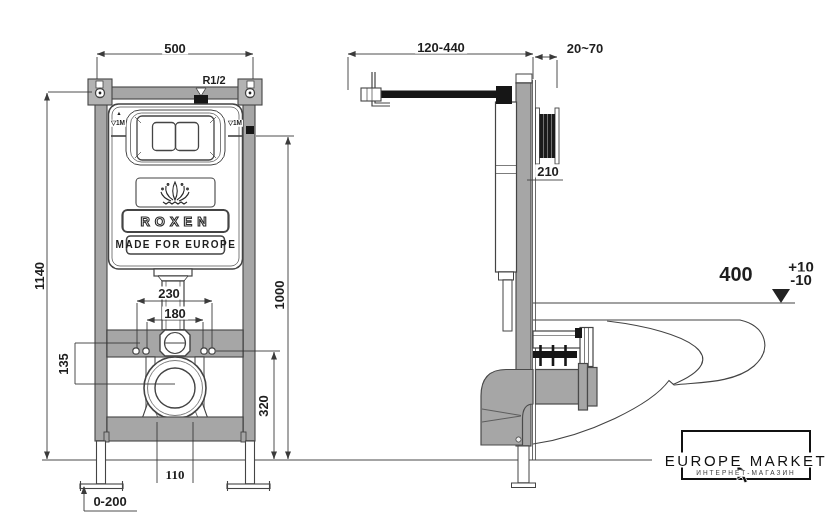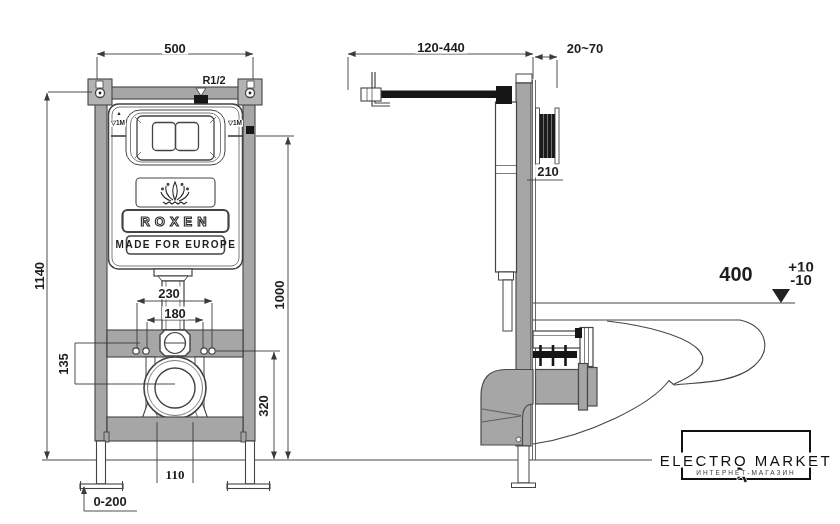--- a/index.html
+++ b/index.html
@@ -286,16 +286,16 @@
 <div class="lbl tagline" style="left:176px;top:228px;">MADE FOR EUROPE</div>
 
 <div class="lbl" style="left:441px;top:30px;">120-440</div>
 <div class="lbl" style="left:585px;top:31px;">20~70</div>
 <div class="lbl" style="left:548px;top:154px;">210</div>
 
 <div class="lbl" style="left:736px;top:257px;font-size:20px;">400</div>
 <div class="lbl tol" style="left:801px;top:249px;">+10</div>
 <div class="lbl tol" style="left:801px;top:262px;">-10</div>
 
-<div class="lbl wm-title" style="left:746px;top:443px;">ELECTRO MARKET</div>
+<div class="lbl wm-title" style="left:746px;top:443px;">EUROPE MARKET</div>
 <div class="lbl wm-sub" style="left:746px;top:456px;">ИНТЕРНЕТ-МАГАЗИН</div>
 
 </div>
 
 </body></html>

